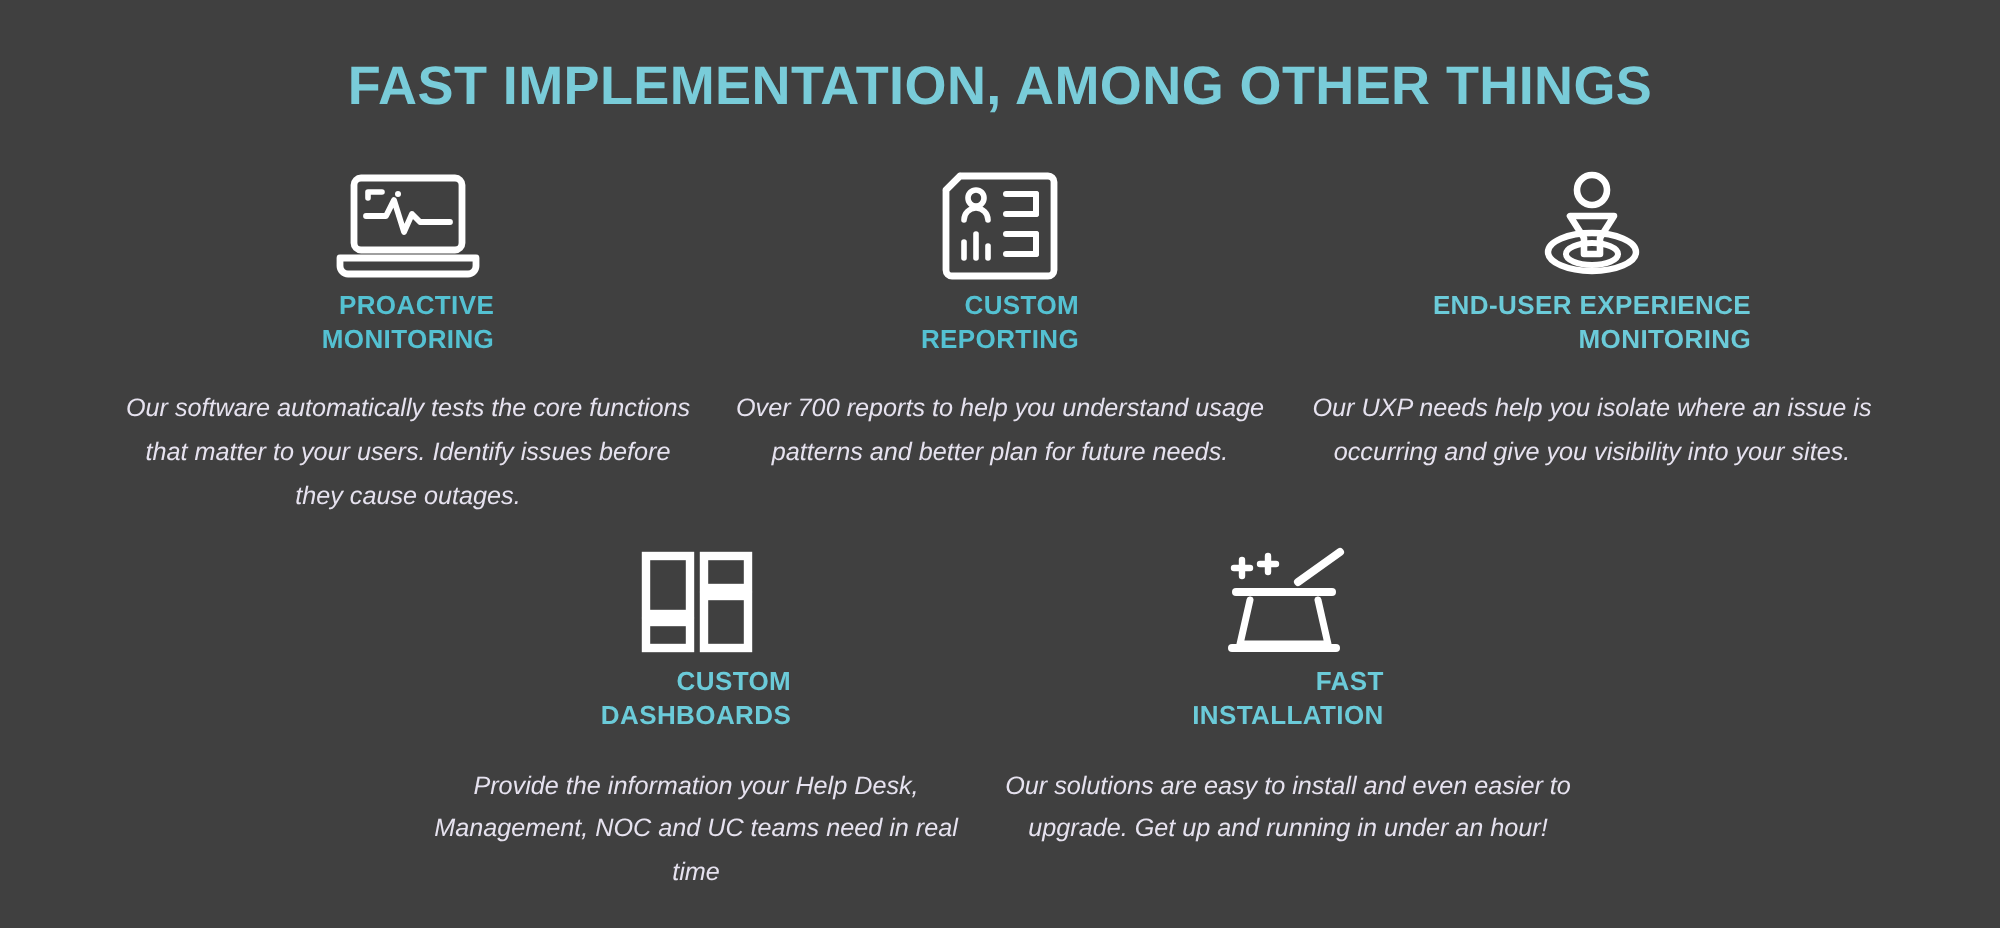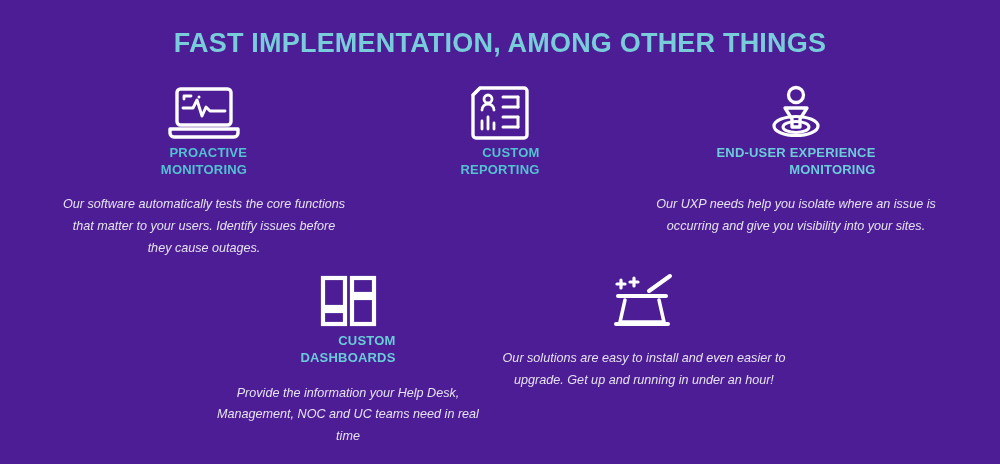--- a/index.html
+++ b/index.html
@@ -13,21 +13,21 @@
   body {
     background: #2a2b42;
     font-family: "Liberation Sans", sans-serif;
     -webkit-font-smoothing: antialiased;
   }
 
   .page {
     position: relative;
     width: 1000px;
     height: 464px;
-    background: #4c1d95;
+    background: #404040;
     padding-left: 23px;
   }
 
   
   .section-title {
     position: absolute;
     top: 28px;
     left: 0;
     width: 1000px;
     text-align: center;
@@ -140,20 +140,21 @@
             <line x1="33" y1="12" x2="48" y2="12" stroke-width="3"></line>
             <line x1="33" y1="22" x2="48" y2="22" stroke-width="3"></line>
             <line x1="33" y1="32" x2="48" y2="32" stroke-width="3"></line>
             <line x1="33" y1="42" x2="48" y2="42" stroke-width="3"></line>
             <line x1="48" y1="12" x2="48" y2="22" stroke-width="3"></line>
             <line x1="48" y1="32" x2="48" y2="42" stroke-width="3"></line>
           </svg>
         </div>
         <div class="feature-heading">CUSTOM
 REPORTING</div>
+        <div class="feature-body">Over 700 reports to help you understand usage patterns and better plan for future needs.</div>
       </div>
 
       <div class="feature-card">
         <div class="feature-icon">
           <svg width="64" height="56" viewBox="0 0 64 56" fill="none" stroke="#ffffff" stroke-width="3.3" stroke-linecap="round" stroke-linejoin="round">
             <circle cx="32" cy="10" r="7.5"></circle>
             <path d="M21 23 h22 l-7 11 v8 h-8 v-8 z"></path>
             <ellipse cx="32" cy="42" rx="13" ry="5.5" stroke-width="3"></ellipse>
             <ellipse cx="32" cy="41" rx="22" ry="9.5" stroke-width="3.2"></ellipse>
           </svg>
@@ -187,19 +188,21 @@
             <line x1="36" y1="17" x2="57" y2="2" stroke-width="4"></line>
             <line x1="4" y1="10" x2="12" y2="10" stroke-width="3.2"></line>
             <line x1="8" y1="6" x2="8" y2="14" stroke-width="3.2"></line>
             <line x1="17" y1="8" x2="25" y2="8" stroke-width="3.2"></line>
             <line x1="21" y1="4" x2="21" y2="12" stroke-width="3.2"></line>
             <line x1="5" y1="22" x2="53" y2="22" stroke-width="4"></line>
             <path d="M12 26 L7 48 h44 l-5 -22"></path>
             <line x1="3" y1="50" x2="55" y2="50" stroke-width="4"></line>
           </svg>
         </div>
+        <div class="feature-heading bright">FAST
+INSTALLATION</div>
         <div class="feature-body">Our solutions are easy to install and even easier to upgrade. Get up and running in under an hour!</div>
       </div>
 
     </div>
 
   </div>
 </div>
 
 </body></html>

